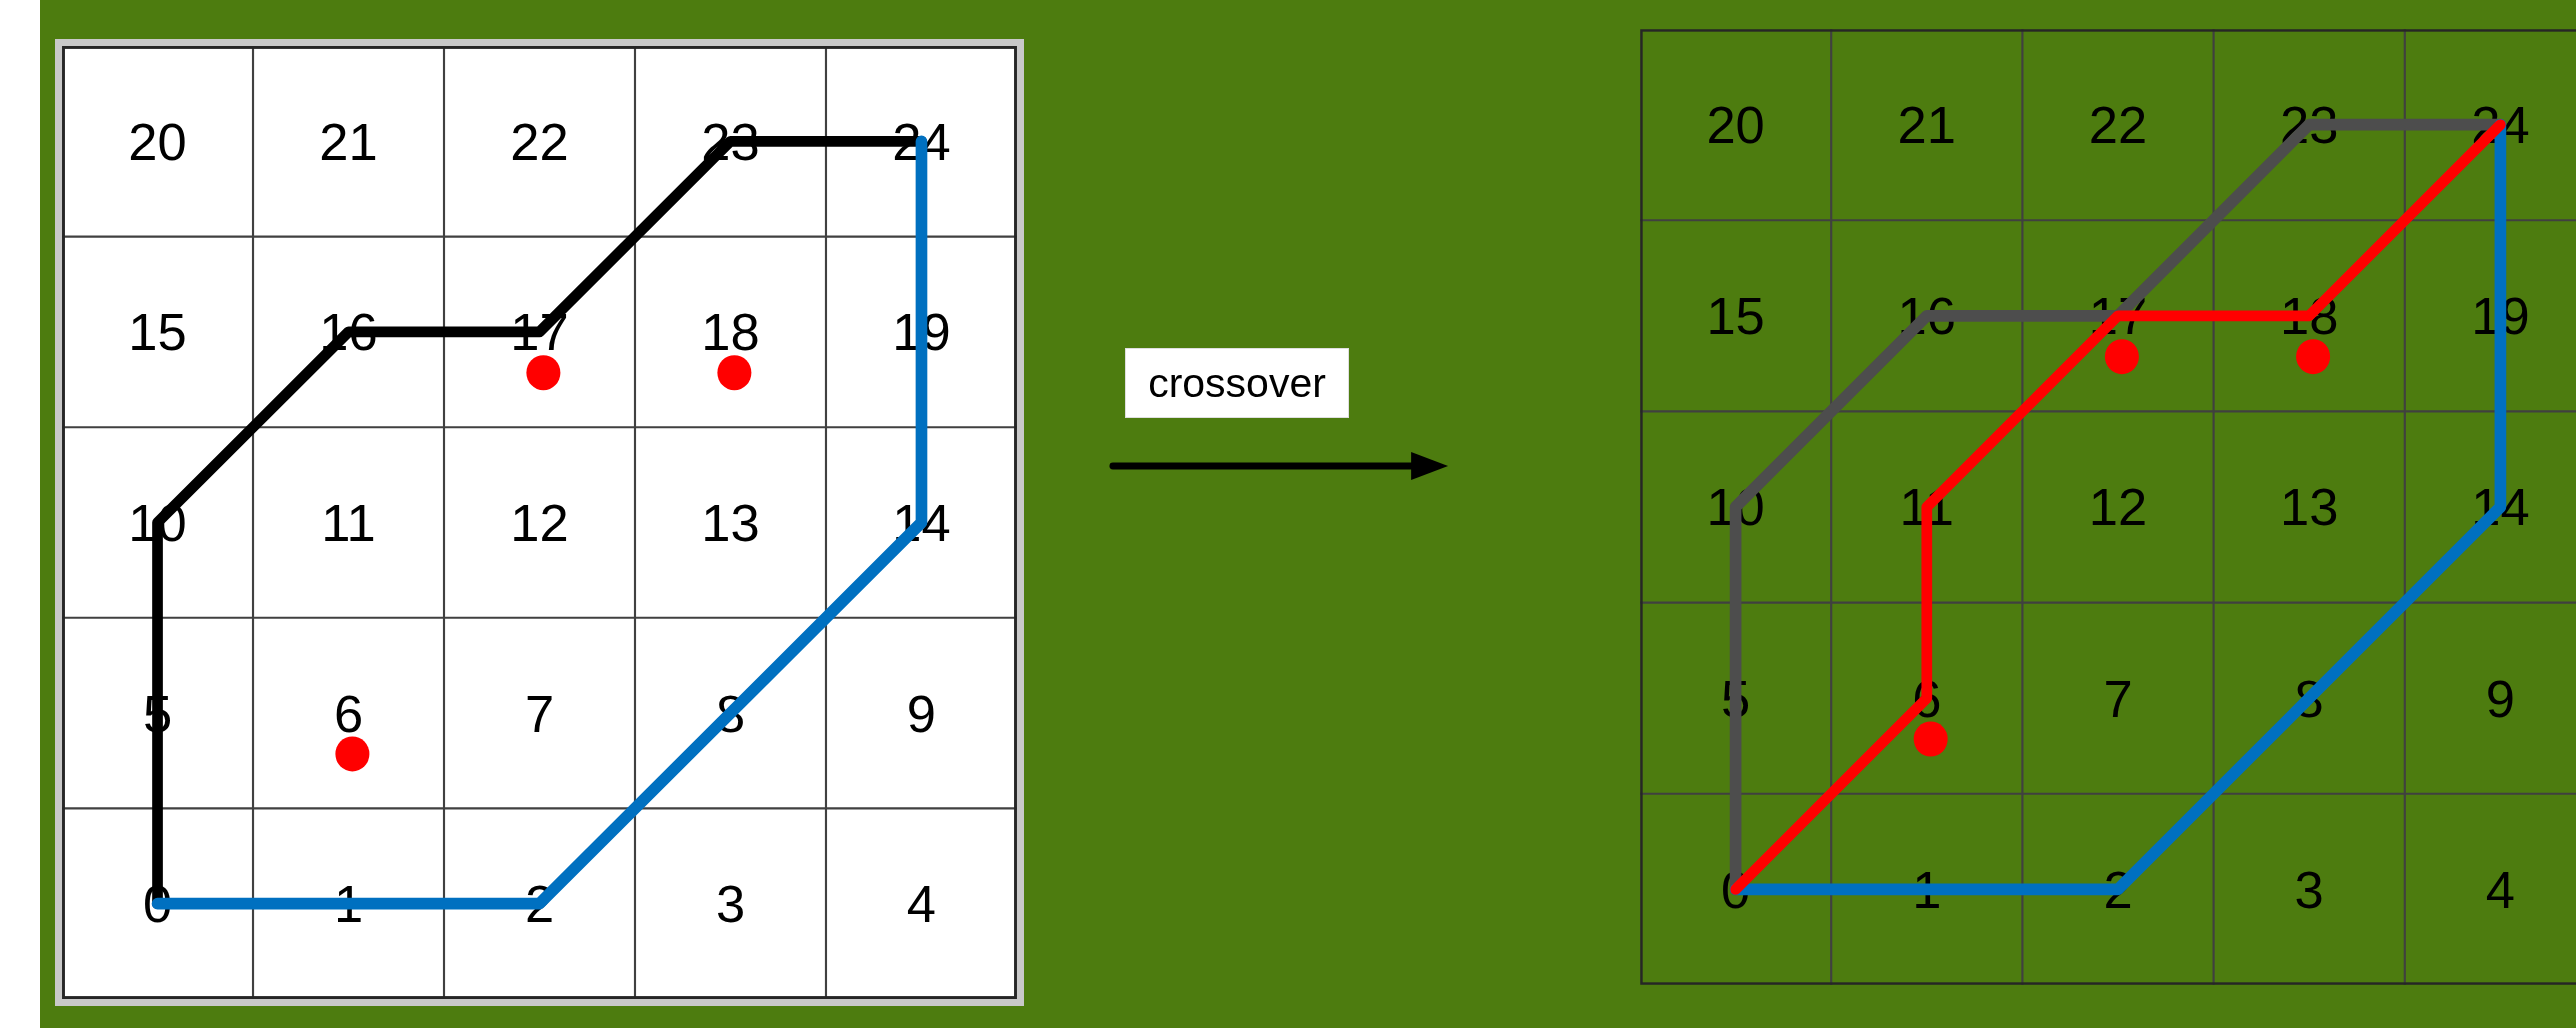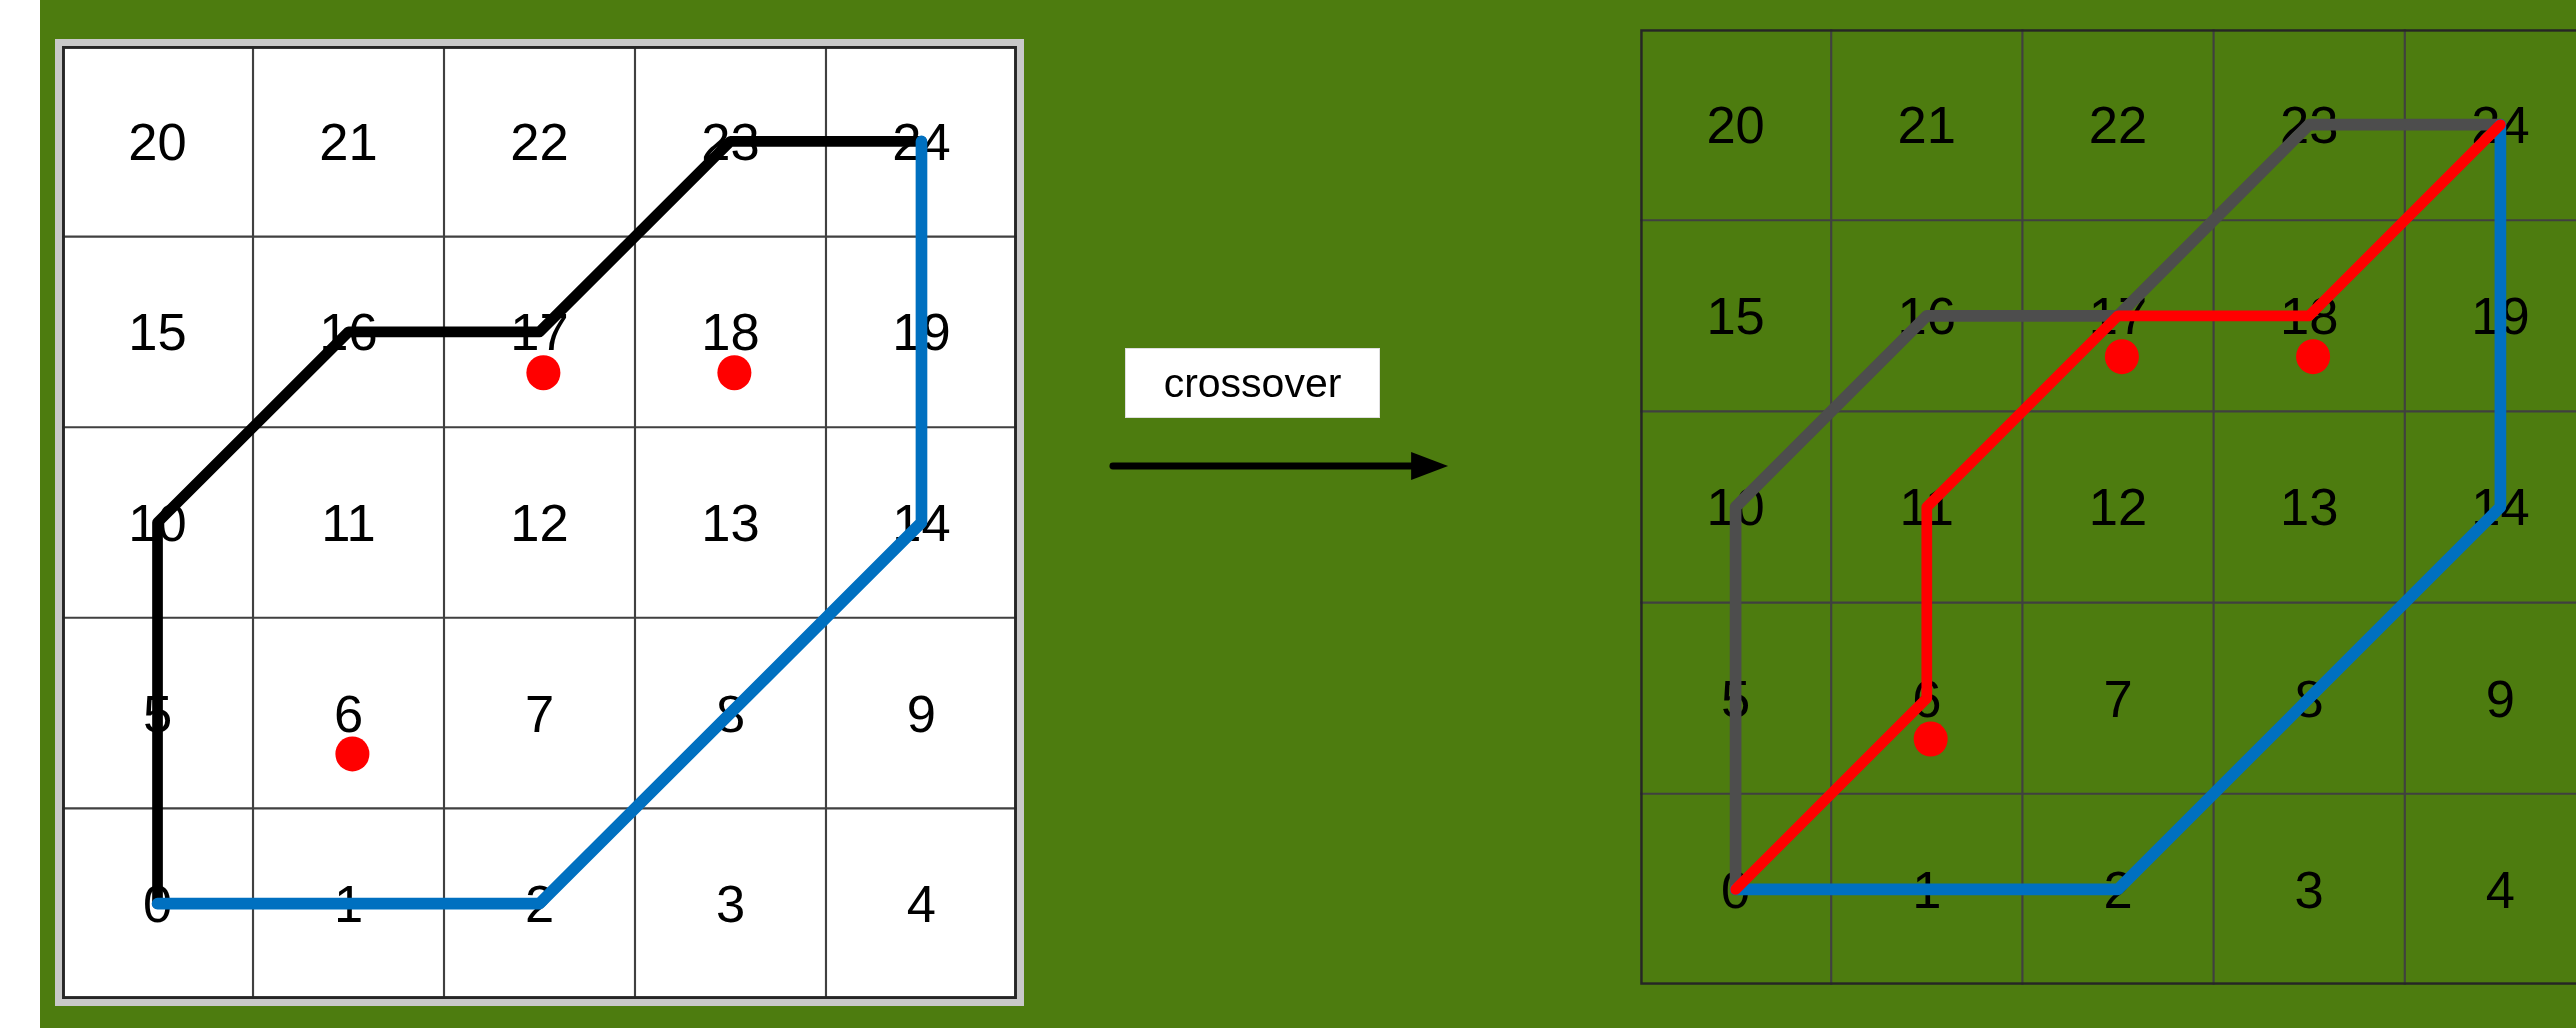--- a/index.html
+++ b/index.html
@@ -21,21 +21,21 @@
   #grid-right{
     position:absolute;
     left:1600px;top:29px;
   }
   svg text{
     font-family:"Liberation Sans", sans-serif;
   }
   .crossover-box{
     position:absolute;
     left:1085px;top:348px;
-    width:255px;height:70px;
+    width:224px;height:70px;
     box-sizing:border-box;
     border:1.9px solid #dfdfdf;
     background:#ffffff;
     display:flex;align-items:center;justify-content:center;
     font-size:41px;
     color:#000000;
   }
   .arrow-svg{
     position:absolute;
     left:1068px;top:449px;

